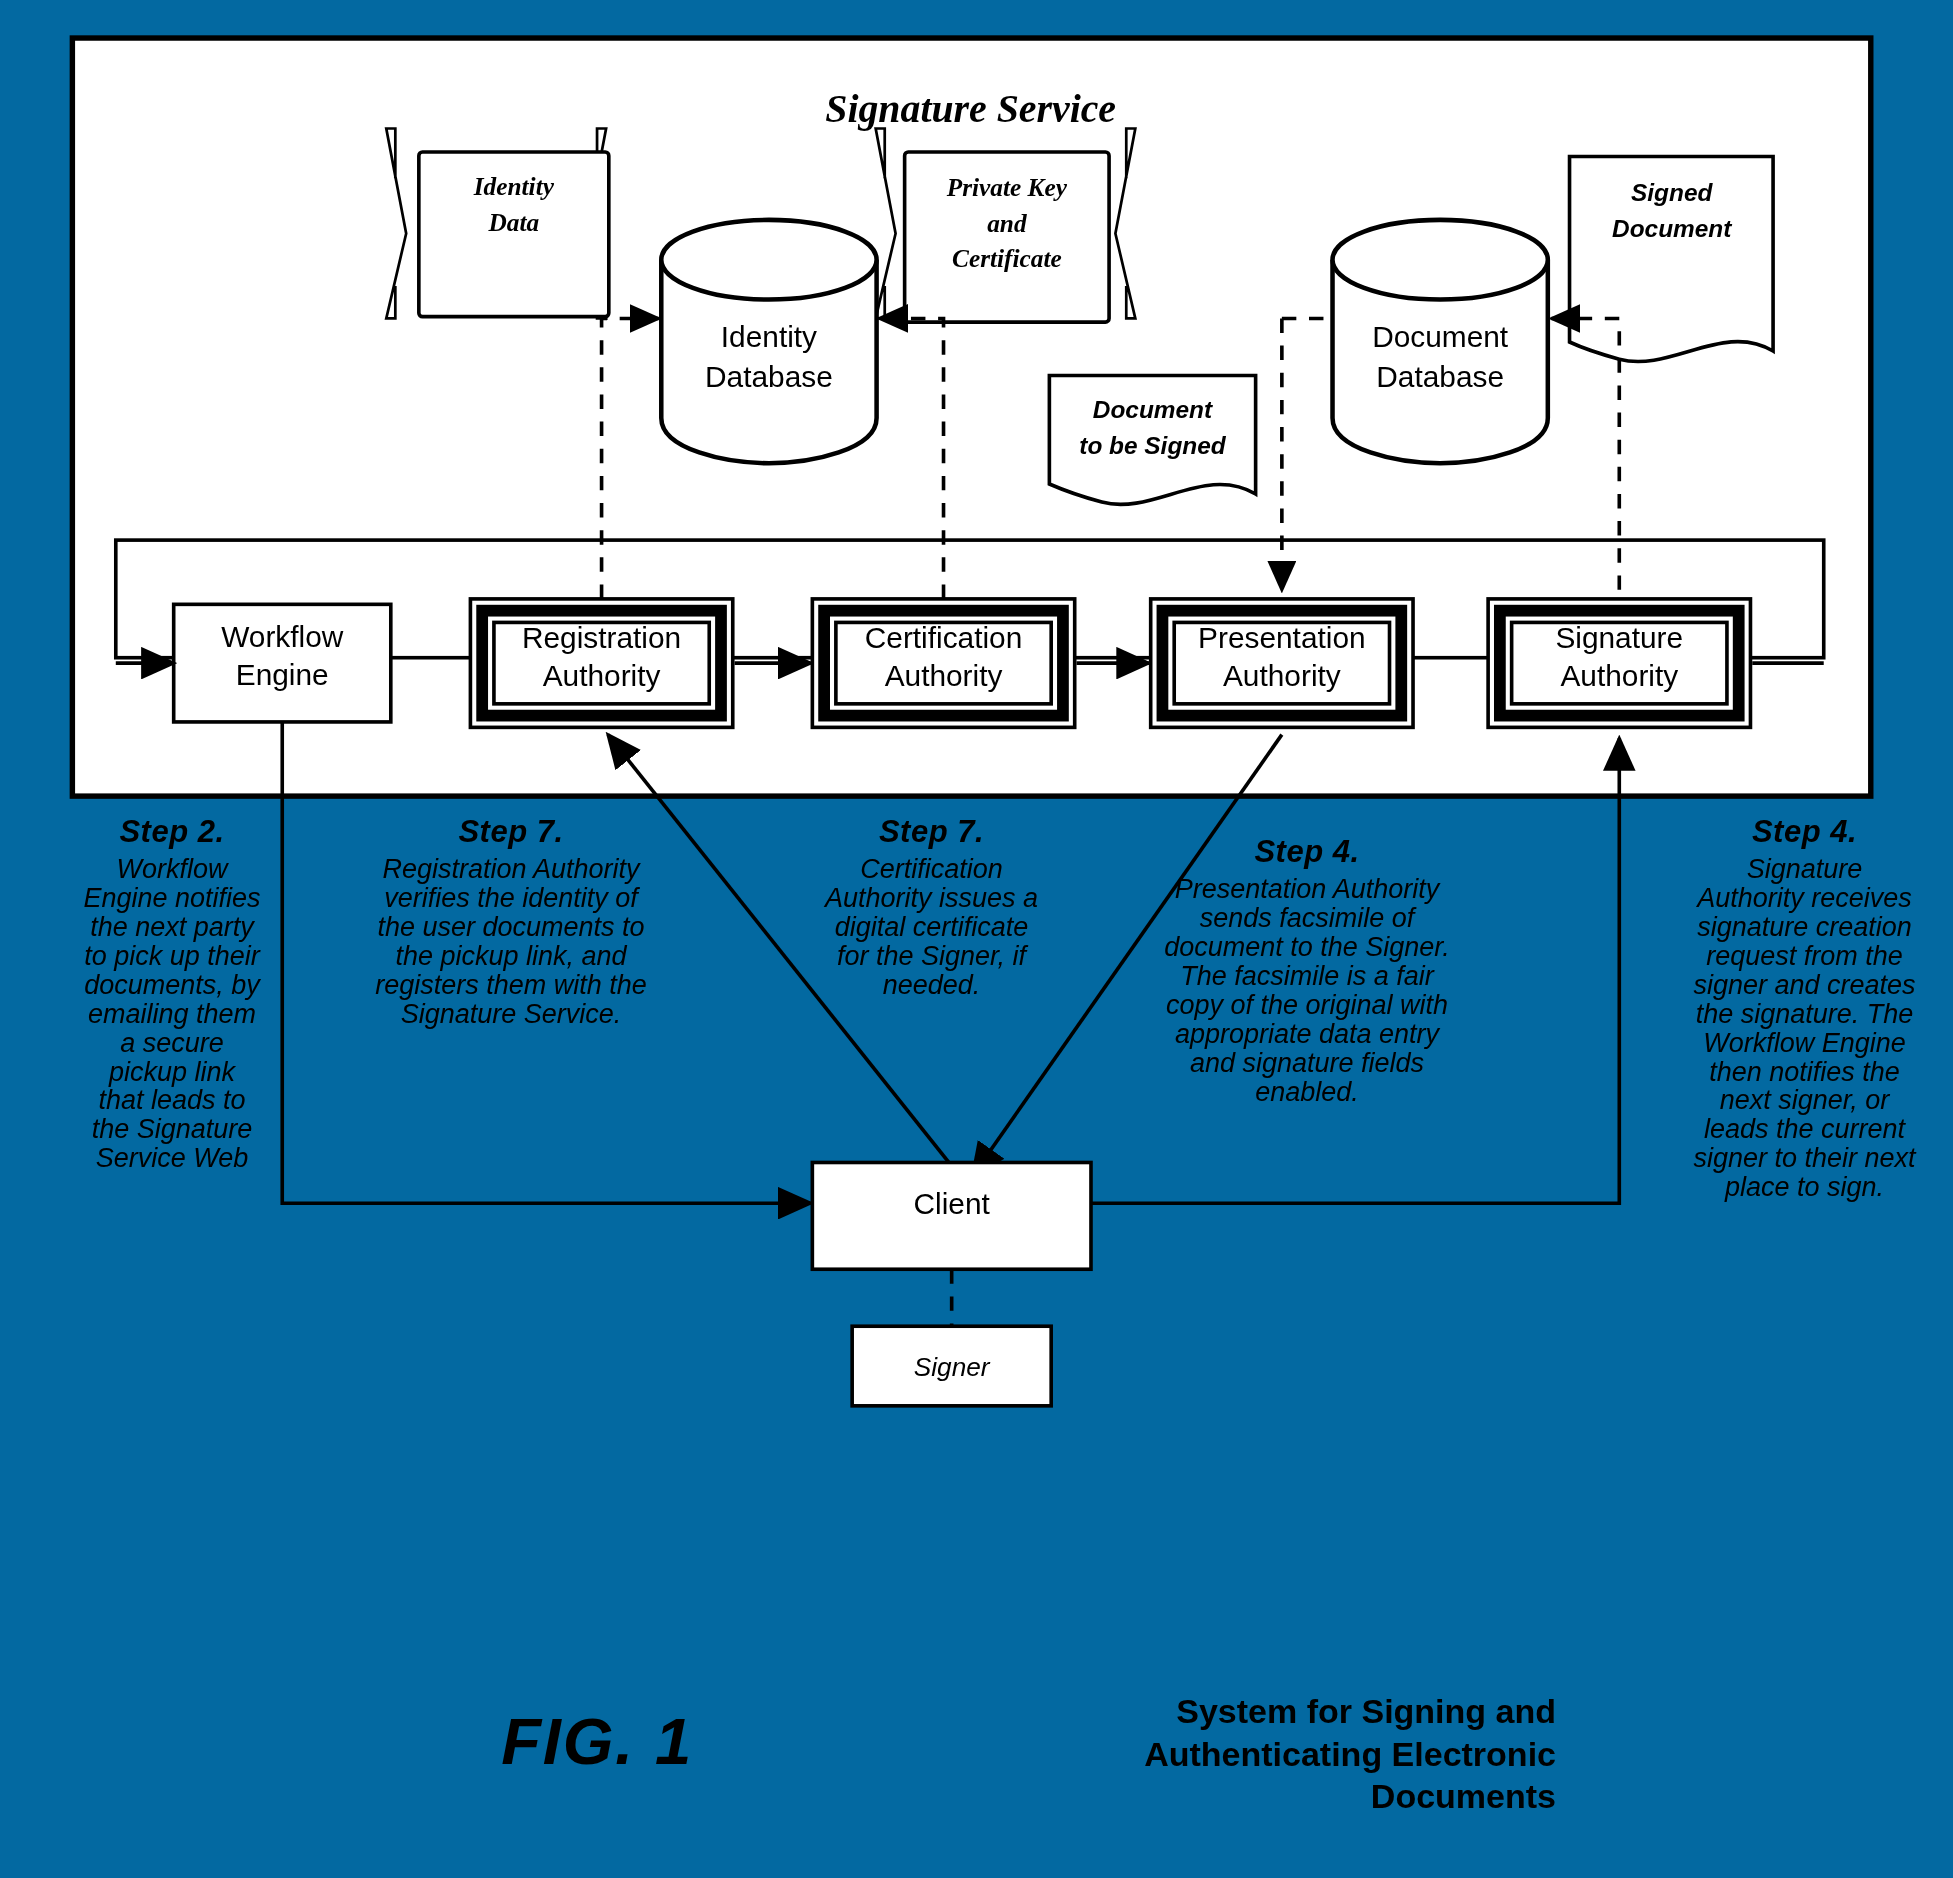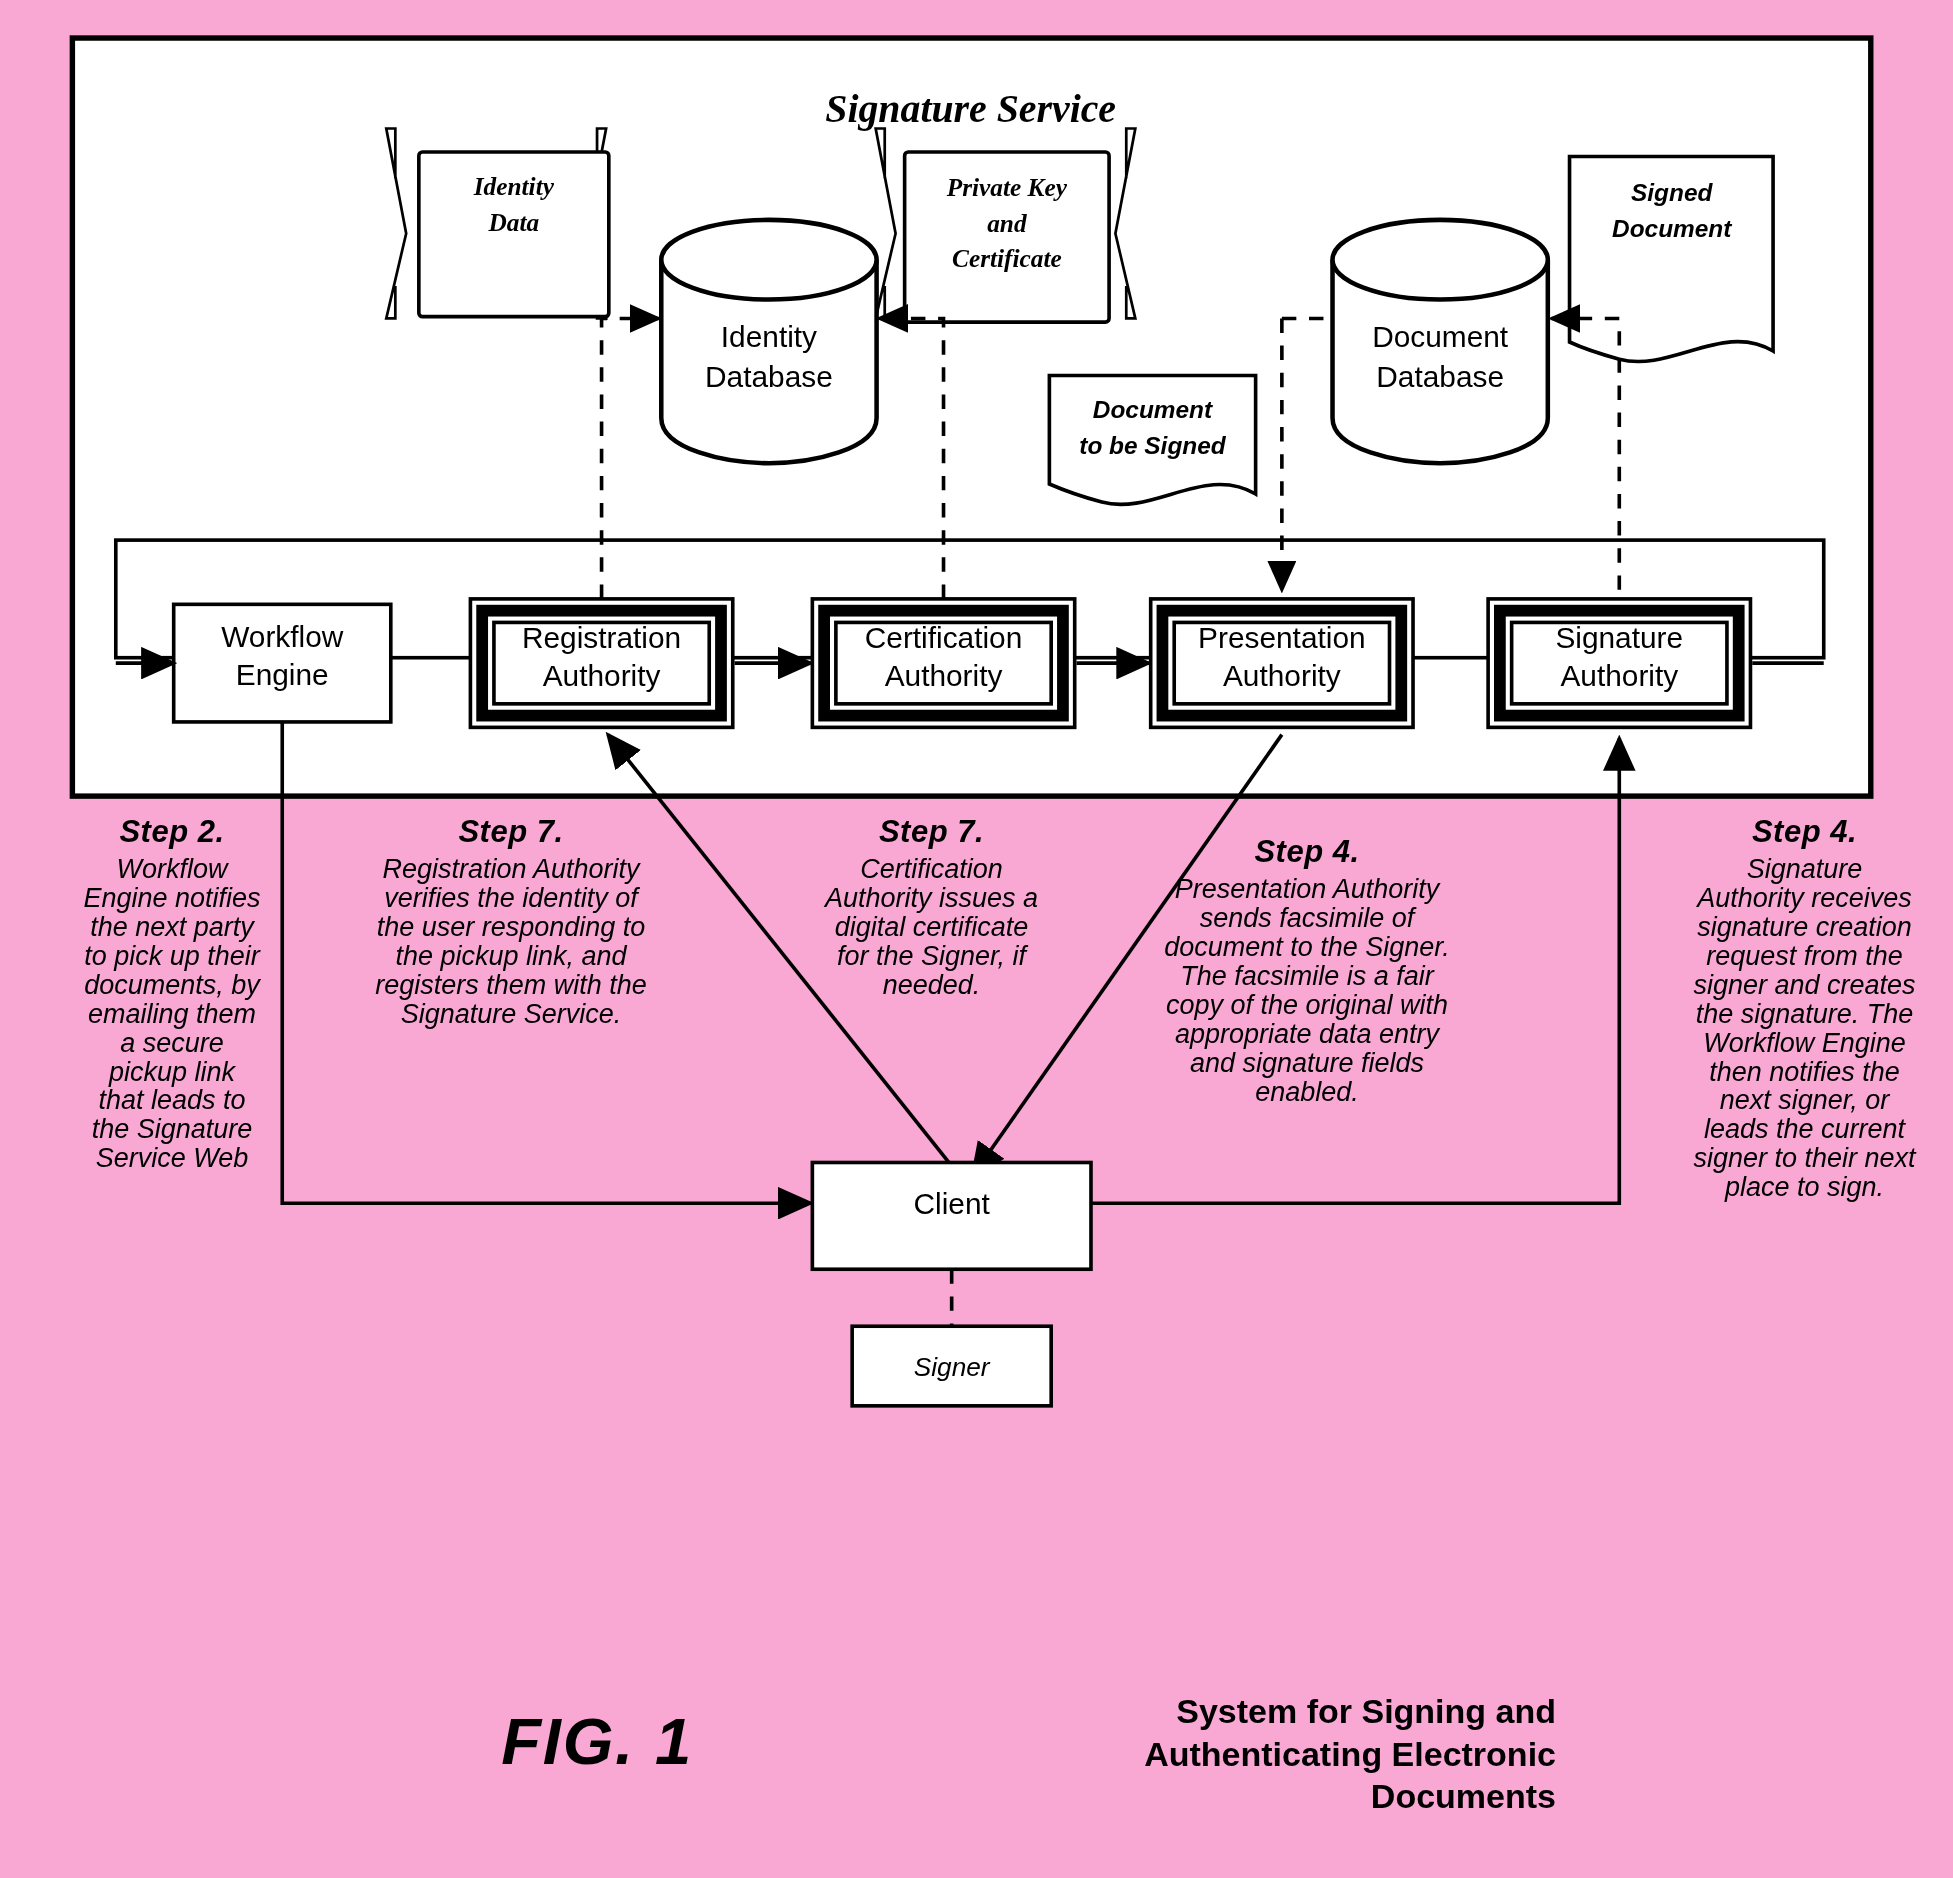--- a/index.html
+++ b/index.html
@@ -1,17 +1,17 @@
 <!DOCTYPE html>
 <html style="font-size:14.5px"><head>
 <meta charset="utf-8">
 <style>
   html,body{margin:0;padding:0;background:#ffffff;}
   body{width:1954px;height:1879px;font-family:"Liberation Sans", sans-serif;color:#000;}
-  #stage{position:relative;width:1954px;height:1879px;overflow:hidden;background:#f9a8d4;}
+  #stage{position:relative;width:1954px;height:1879px;overflow:hidden;background:#0369a1;}
   svg#diagram{position:absolute;left:0;top:0;width:1954px;height:1879px;}
   .solid{fill:none;stroke:#000;stroke-width:4;}
   .solidthin{fill:none;stroke:#000;stroke-width:3;}
   .thickframe{fill:#fff;stroke:#000;stroke-width:6;}
   .dashed{fill:none;stroke:#000;stroke-width:4;stroke-dasharray:16 14;}
   .boxfill{fill:#fff;stroke:#000;stroke-width:4;}
   .dbfill{fill:#fff;stroke:#000;stroke-width:5;}
   .innerthick{fill:#fff;stroke:#000;stroke-width:13;}
   text{font-family:"Liberation Sans", sans-serif;fill:#000;}
   .ttl{font-size:44px;font-style:italic;font-weight:bold;font-family:"Liberation Serif", serif;}
@@ -173,21 +173,21 @@
 pickup link
 that leads to
 the Signature
 Service Web</div>
     </div>
 
     <div class="stepcol" style="left:348px;top:814px;width:326px;">
       <div class="stephead">Step 7.</div>
       <div class="stepbody" style="white-space:pre-line;">Registration Authority
 verifies the identity of
-the user responding to
+the user documents to
 the pickup link, and
 registers them with the
 Signature Service.</div>
     </div>
 
     <div class="stepcol" style="left:805px;top:814px;width:253px;">
       <div class="stephead">Step 7.</div>
       <div class="stepbody" style="white-space:pre-line;">Certification
 Authority issues a
 digital certificate

